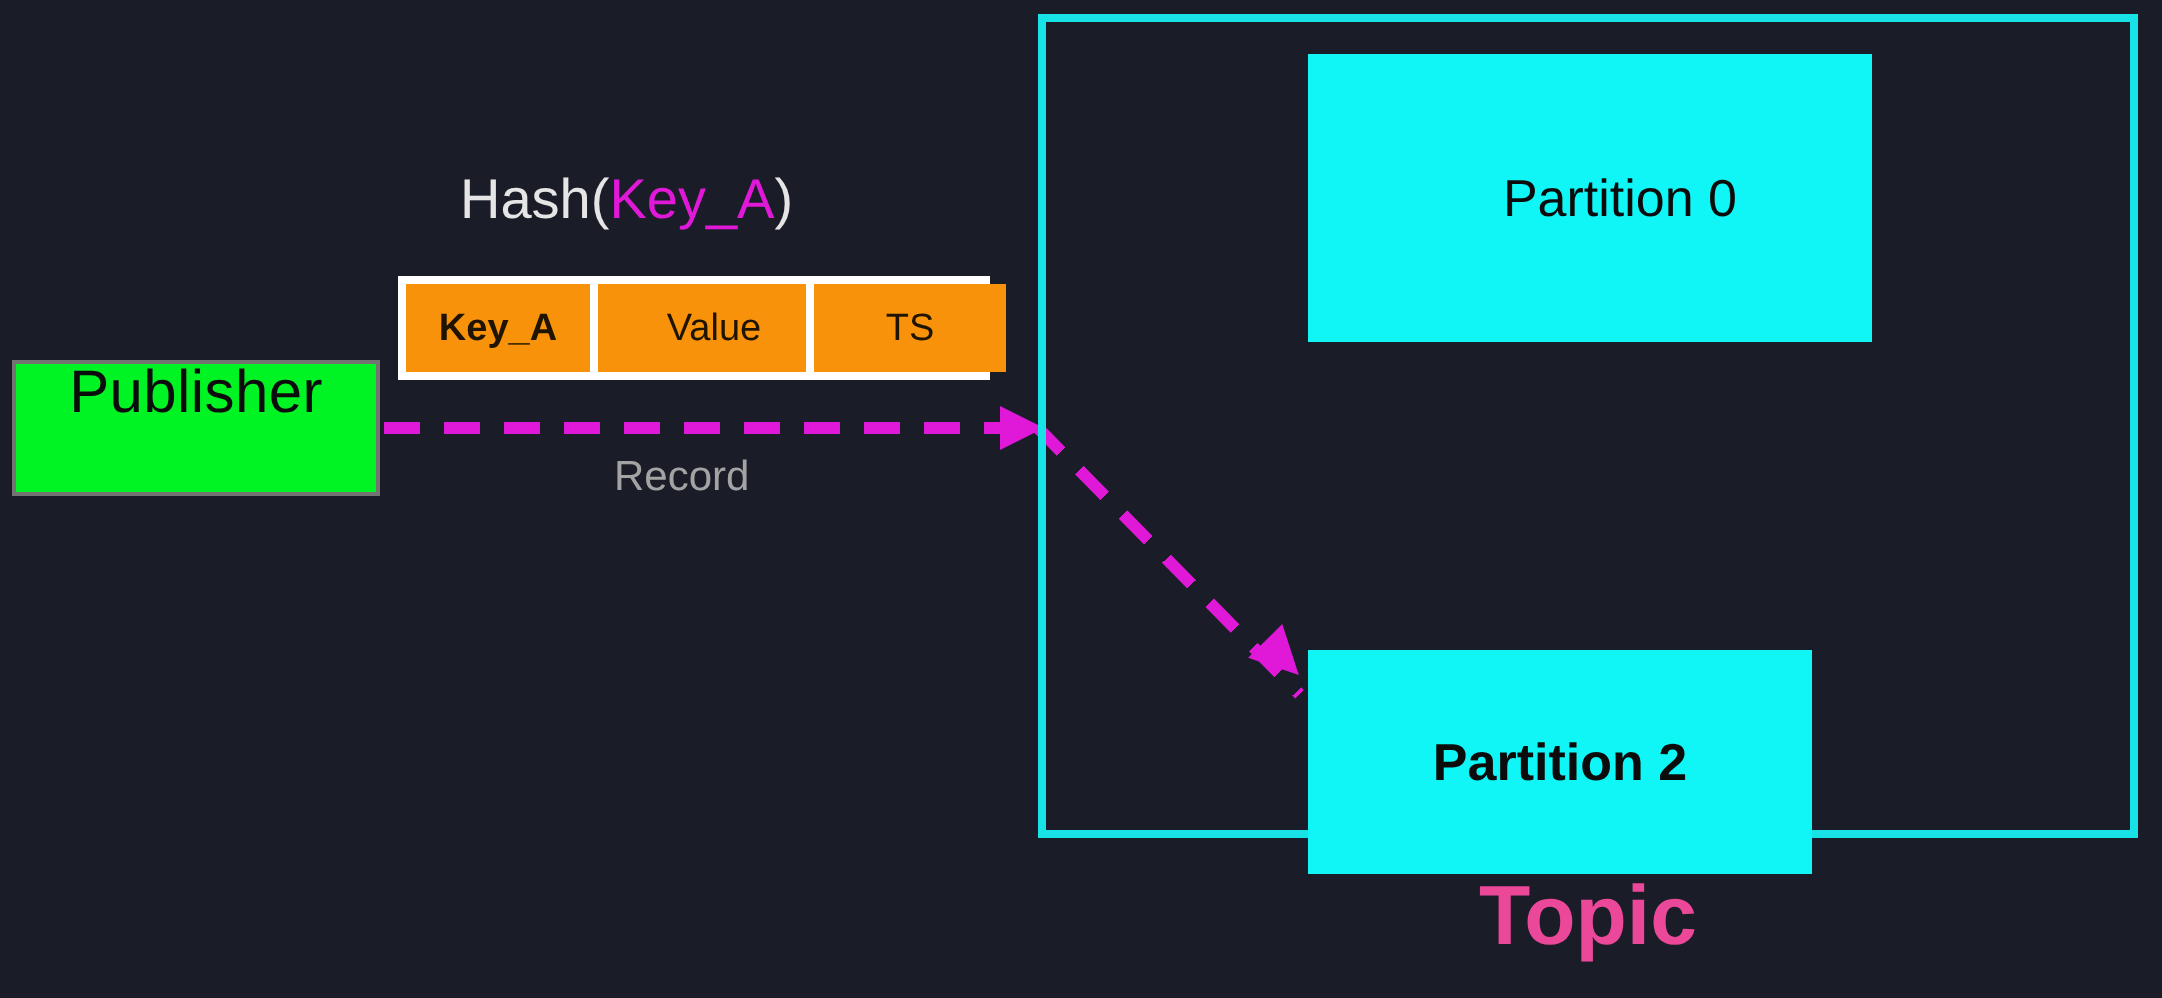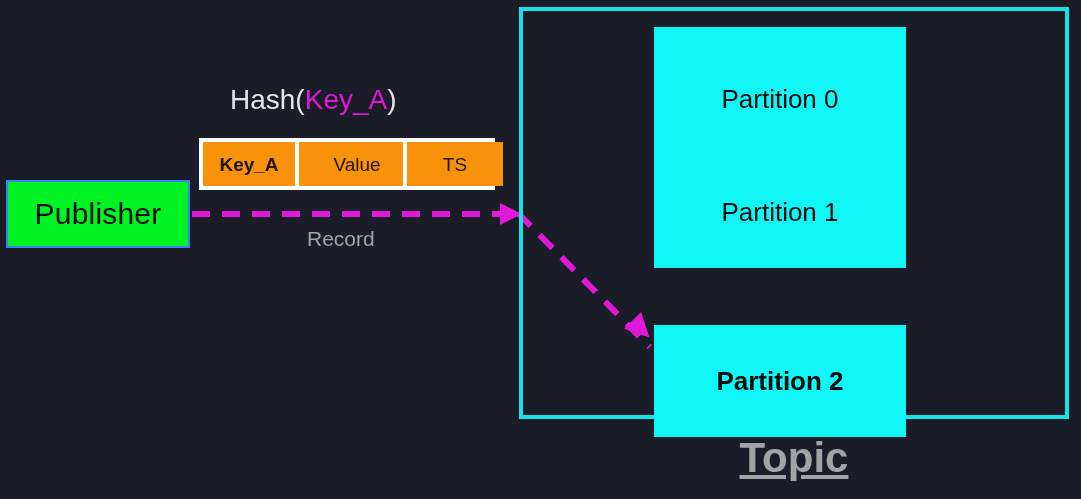--- a/index.html
+++ b/index.html
@@ -17,24 +17,23 @@
   }
 
   
   #publisher-box {
     position: absolute;
     left: 6px;
     top: 180px;
     width: 184px;
     height: 68px;
     background: #00f423;
-    border: 2px solid #3b82f6;
+    border: 2px solid #737373;
     box-sizing: border-box;
     display: flex;
-    align-items: center;
     justify-content: center;
   }
   #publisher-label {
     color: #0c0c0c;
     font-size: 30px;
     letter-spacing: 0.2px;
     line-height: 1;
   }
 
   
@@ -151,35 +150,34 @@
     left: 654px;
     width: 252px;
     background: #10f5f5;
     display: flex;
     align-items: center;
     justify-content: center;
     color: #0c0c0c;
     font-size: 26px;
     line-height: 1;
   }
-  #partition-0 { top: 27px;  height: 144px; }
+  #partition-0 { top: 27px;  height: 144px; padding-left: 30px; }
   #partition-1 { top: 156px; height: 112px; }
   #partition-2 { top: 285px; height: 112px; font-weight: bold; margin-top: 40px; }
 
   #topic-label {
     position: absolute;
     left: 519px;
     top: 437px;
     width: 550px;
     text-align: center;
-    color: #a3a3a3;
+    color: #ec4899;
     font-size: 42px;
     font-weight: bold;
     line-height: 1;
-    text-decoration: underline;
   }
 </style>
 </head>
 <body>
 
 <div id="canvas">
 
   <div id="publisher-box">
     <span id="publisher-label">Publisher</span>
   </div>
@@ -198,22 +196,19 @@
   <div id="record-arrow-head"></div>
   <div id="record-label">Record</div>
 
   <div id="route-arrow-line"></div>
   <div id="route-arrow-head"></div>
 
   <div id="topic-box"></div>
   <div class="partition" id="partition-0">
     <span>Partition 0</span>
   </div>
-  <div class="partition" id="partition-1">
-    <span>Partition 1</span>
-  </div>
   <div class="partition" id="partition-2">
     <span>Partition 2</span>
   </div>
 
   <div id="topic-label">Topic</div>
 
 </div>
 
 </body></html>

